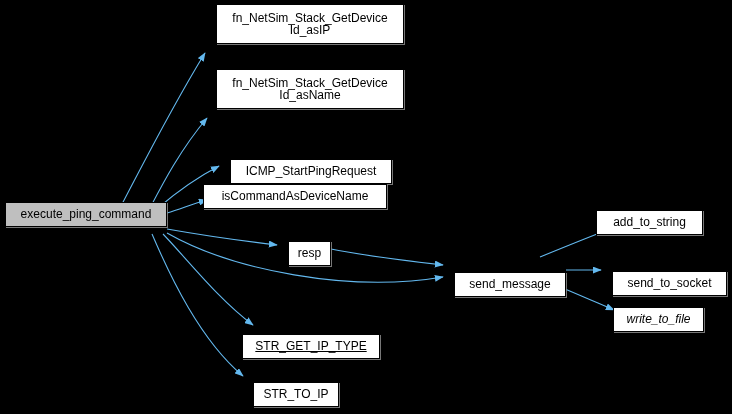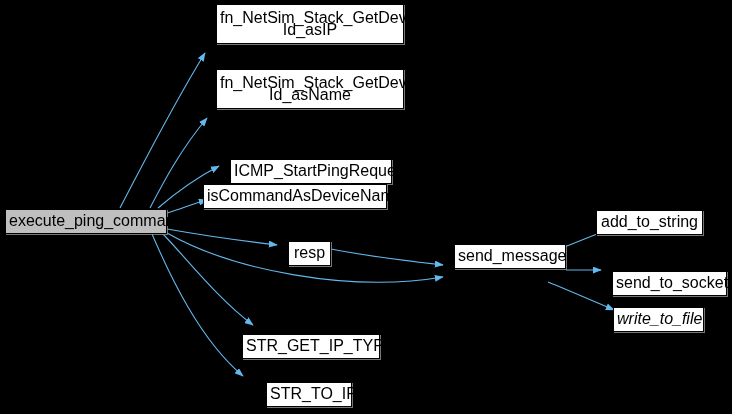--- a/index.html
+++ b/index.html
@@ -22,21 +22,21 @@
     width: 732px;
     height: 414px;
     pointer-events: none;
   }
   .node {
     position: absolute;
     box-sizing: border-box;
     background: #ffffff;
     border: 1px solid #000000;
     color: #000000;
-    font-size: 16px;
+    font-size: 12px;
     line-height: 12.5px;
     text-align: center;
     display: flex;
     align-items: center;
     justify-content: center;
     white-space: pre-line;
     letter-spacing: 0px;
     box-shadow: 1px 1px 0 rgba(140,140,140,0.85);
   }
   .node.root {
@@ -76,23 +76,23 @@
       </g>
   </svg>
 
   <div id="nodes-layer">
       <div class="node" style="left: 216px; top: 4px; width: 188px; height: 40px;"><span class="node-label">fn_NetSim_Stack_GetDevice
 Id_asIP</span></div>
       <div class="node" style="left: 216px; top: 69px; width: 188px; height: 40px;"><span class="node-label">fn_NetSim_Stack_GetDevice
 Id_asName</span></div>
       <div class="node" style="left: 230px; top: 134px; width: 162px; height: 25px; margin-top: 25px;"><span class="node-label">ICMP_StartPingRequest</span></div>
       <div class="node" style="left: 203px; top: 184px; width: 184px; height: 25px;"><span class="node-label">isCommandAsDeviceName</span></div>
-      <div class="node root" style="left: 5px; top: 209px; width: 162px; height: 25px;"><span class="node-label">execute_ping_command</span></div>
+      <div class="node root" style="left: 5px; top: 202px; width: 162px; height: 25px;"><span class="node-label">execute_ping_command</span></div>
       <div class="node" style="left: 288px; top: 232px; width: 43px; height: 25px; margin-top: 9px;"><span class="node-label">resp</span></div>
-      <div class="node" style="left: 454px; top: 244px; width: 112px; height: 25px;"><span class="node-label">send_message</span></div>
+      <div class="node" style="left: 454px; top: 272px; width: 112px; height: 25px;"><span class="node-label">send_message</span></div>
       <div class="node" style="left: 596px; top: 210px; width: 107px; height: 25px;"><span class="node-label">add_to_string</span></div>
       <div class="node" style="left: 612px; top: 271px; width: 115px; height: 25px;"><span class="node-label">send_to_socket</span></div>
       <div class="node" style="left: 613px; top: 307px; width: 91px; height: 25px; font-style: italic;"><span class="node-label">write_to_file</span></div>
-      <div class="node" style="left: 242px; top: 334px; width: 138px; height: 25px;"><span class="node-label">STR_GET_IP_TYPE</span></div>
-      <div class="node" style="left: 266px; top: 382px; width: 86px; height: 25px;"><span class="node-label">STR_TO_IP</span></div>
+      <div class="node" style="left: 242px; top: 334px; width: 138px; height: 25px; text-decoration: underline;"><span class="node-label">STR_GET_IP_TYPE</span></div>
+      <div class="node" style="left: 253px; top: 382px; width: 86px; height: 25px;"><span class="node-label">STR_TO_IP</span></div>
     </div>
 
 </div>
 
 </body></html>

